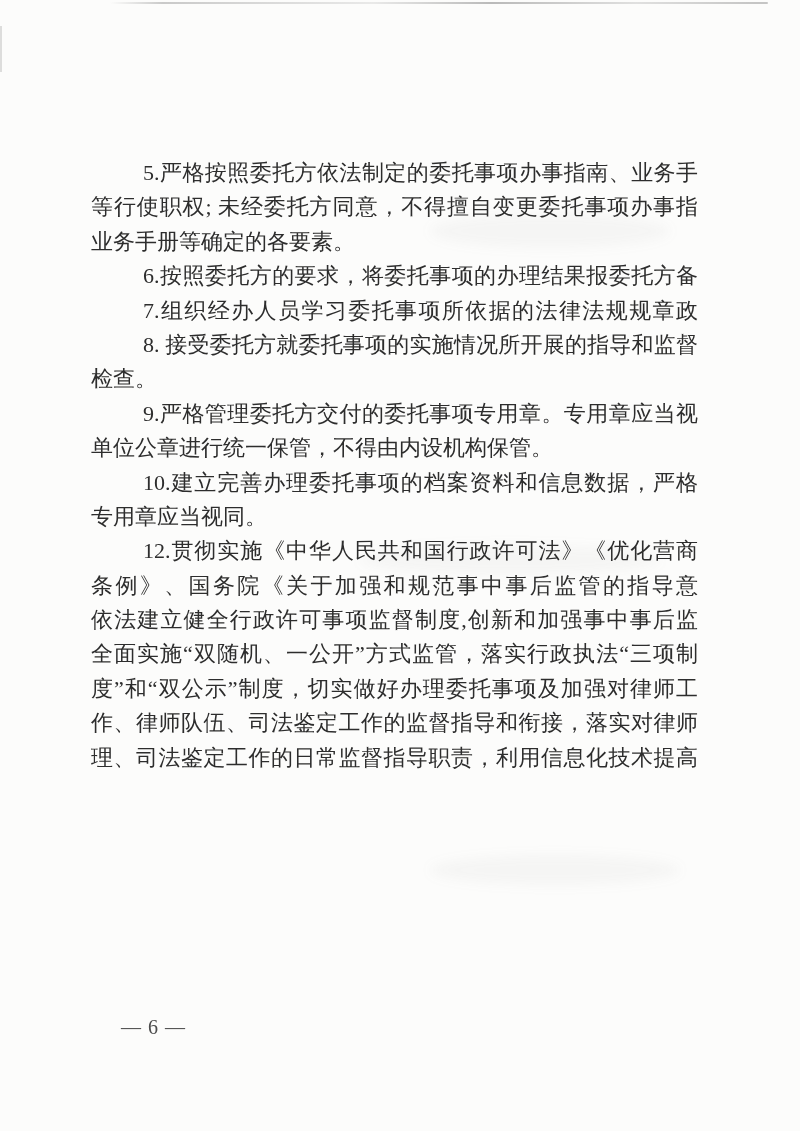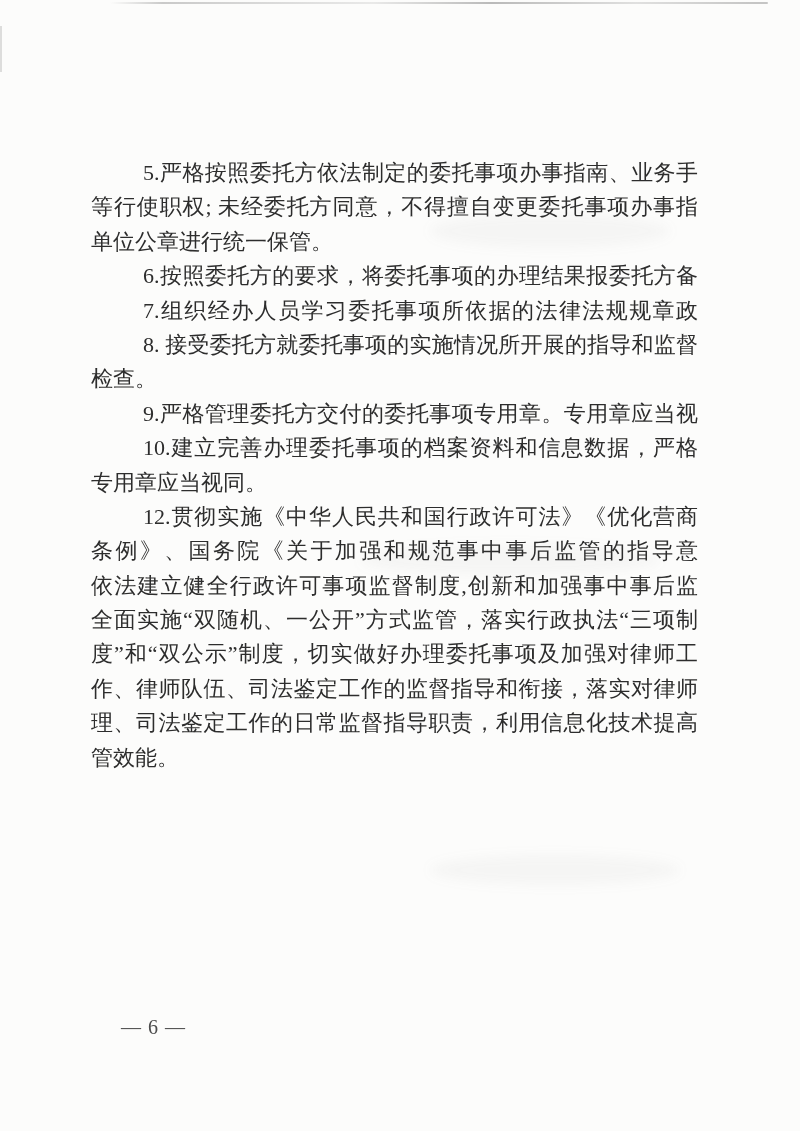--- a/index.html
+++ b/index.html
@@ -83,53 +83,53 @@
   <div class="edge-left"></div>
   <div class="blot b1"></div>
   <div class="blot b2"></div>
   <div class="blot b3"></div>
 
   <main class="doc">
 
     <p class="para">
       <span class="line indent">5.严格按照委托方依法制定的委托事项办事指南、业务手册</span>
       <span class="line">等行使职权; 未经委托方同意，不得擅自变更委托事项办事指南、</span>
-      <span class="line end">单位公章进行统一保管。</span>
+      <span class="line end">业务手册等确定的各要素。</span>
     </p>
 
     <p class="para">
       <span class="line indent end">6.按照委托方的要求，将委托事项的办理结果报委托方备案。</span>
     </p>
 
     <p class="para">
       <span class="line indent end">7.组织经办人员学习委托事项所依据的法律法规规章政策。</span>
     </p>
 
     <p class="para">
       <span class="line indent">8. 接受委托方就委托事项的实施情况所开展的指导和监督</span>
       <span class="line end">检查。</span>
     </p>
 
     <p class="para">
       <span class="line indent">9.严格管理委托方交付的委托事项专用章。专用章应当视同</span>
+      <span class="line end">单位公章进行统一保管，不得由内设机构保管。</span>
     </p>
 
     <p class="para">
       <span class="line indent">10.建立完善办理委托事项的档案资料和信息数据，严格按照</span>
       <span class="line end">专用章应当视同。</span>
     </p>
 
 
     <p class="para">
       <span class="line indent">12.贯彻实施《中华人民共和国行政许可法》《优化营商环境</span>
       <span class="line">条例》、国务院《关于加强和规范事中事后监管的指导意见》，</span>
       <span class="line">依法建立健全行政许可事项监督制度,创新和加强事中事后监管，</span>
       <span class="line">全面实施“双随机、一公开”方式监管，落实行政执法“三项制</span>
       <span class="line">度”和“双公示”制度，切实做好办理委托事项及加强对律师工</span>
       <span class="line">作、律师队伍、司法鉴定工作的监督指导和衔接，落实对律师管</span>
       <span class="line">理、司法鉴定工作的日常监督指导职责，利用信息化技术提高监</span>
-      <span class="line end">管效能。</span>
     </p>
 
   </main>
 
   <div class="pagenum">— 6 —</div>
 </div>
 
 </body></html>

